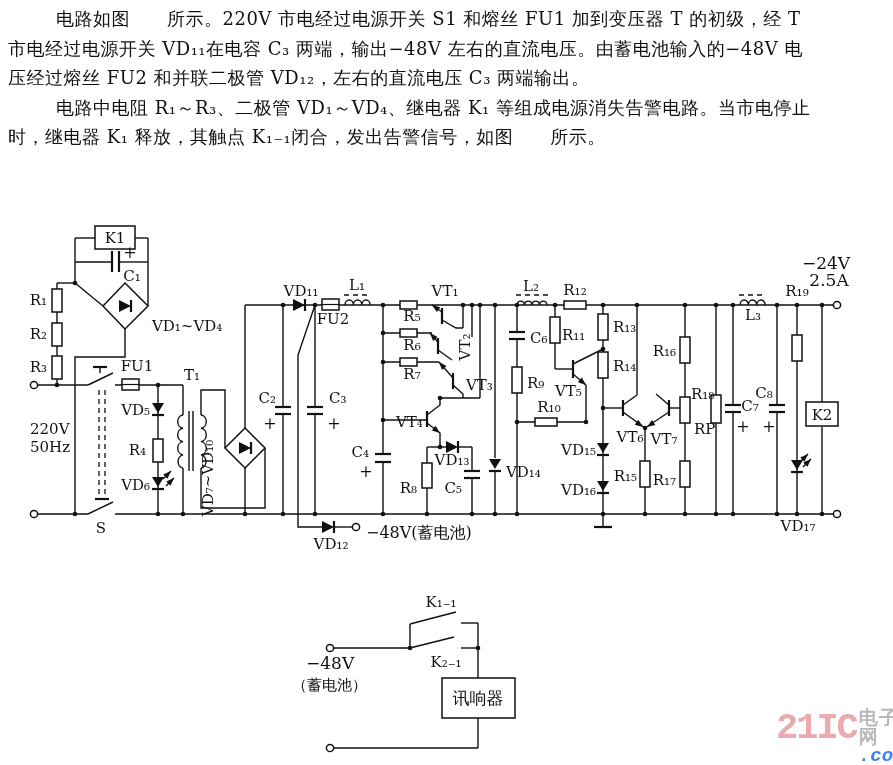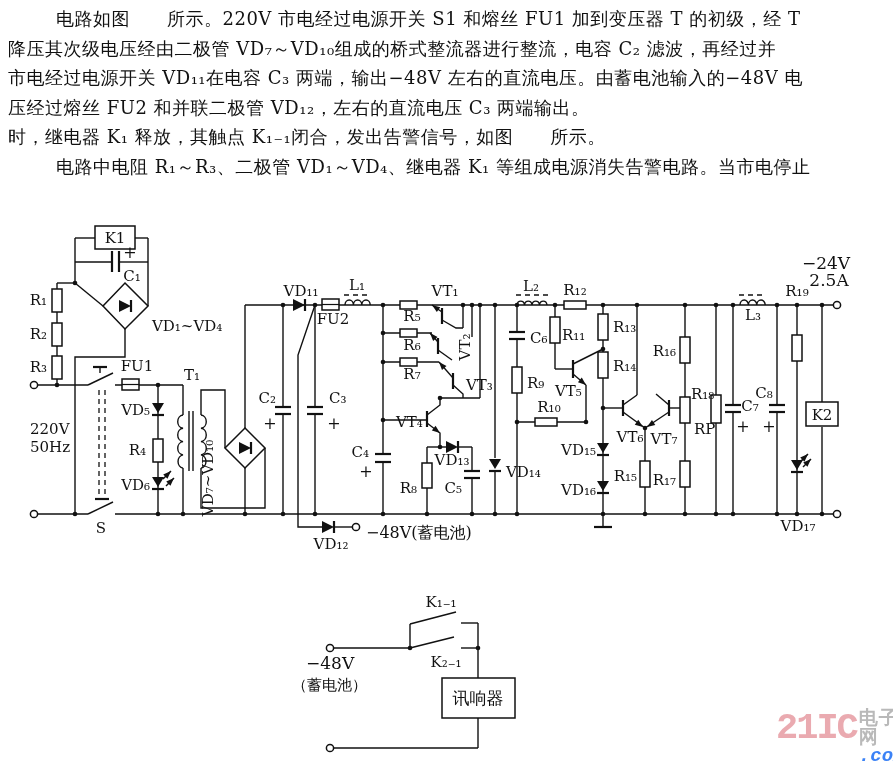--- a/index.html
+++ b/index.html
@@ -15,25 +15,24 @@
   .wm-col{display:flex;flex-direction:column;margin-left:2px;}
   .wm-dzw{font-size:19px;font-weight:bold;color:#b9b9b9;letter-spacing:1px;}
   .wm-com{font-size:19px;font-weight:bold;font-style:italic;color:#3b82f6;margin-top:-1px;}
 </style>
 </head>
 <body>
 
 <div class="page">
   <div class="text-block">
     <div class="tl indent">电路如图　　所示。220V 市电经过电源开关 S1 和熔丝 FU1 加到变压器 T 的初级，经 T</div>
-    <div class="tl">降压其次级电压经由二极管 VD₇～VD₁₀组成的桥式整流器进行整流，电容 C₂ 滤波，再经过并</div>
     <div class="tl">市电经过电源开关 VD₁₁在电容 C₃ 两端，输出−48V 左右的直流电压。由蓄电池输入的−48V 电</div>
     <div class="tl">压经过熔丝 FU2 和并联二极管 VD₁₂，左右的直流电压 C₃ 两端输出。</div>
+    <div class="tl indent">电路中电阻 R₁～R₃、二极管 VD₁～VD₄、继电器 K₁ 等组成电源消失告警电路。当市电停止</div>
     <div class="tl">时，继电器 K₁ 释放，其触点 K₁₋₁闭合，发出告警信号，如图　　所示。</div>
-    <div class="tl indent">电路中电阻 R₁～R₃、二极管 VD₁～VD₄、继电器 K₁ 等组成电源消失告警电路。当市电停止</div>
   </div>
 
   <svg id="schem" width="893" height="765" viewBox="0 0 893 765">
     <g id="g-wires">
         <path d="M245,305 H833" fill="none" stroke="#111111" stroke-width="1.4"></path>
         <path d="M38,514 H88" fill="none" stroke="#111111" stroke-width="1.4"></path>
         <path d="M115,514 H833" fill="none" stroke="#111111" stroke-width="1.4"></path>
         <path d="M38,385 H88" fill="none" stroke="#111111" stroke-width="1.4"></path>
         <path d="M115,385 H183" fill="none" stroke="#111111" stroke-width="1.4"></path>
         <path d="M245,428 V305" fill="none" stroke="#111111" stroke-width="1.4"></path>

